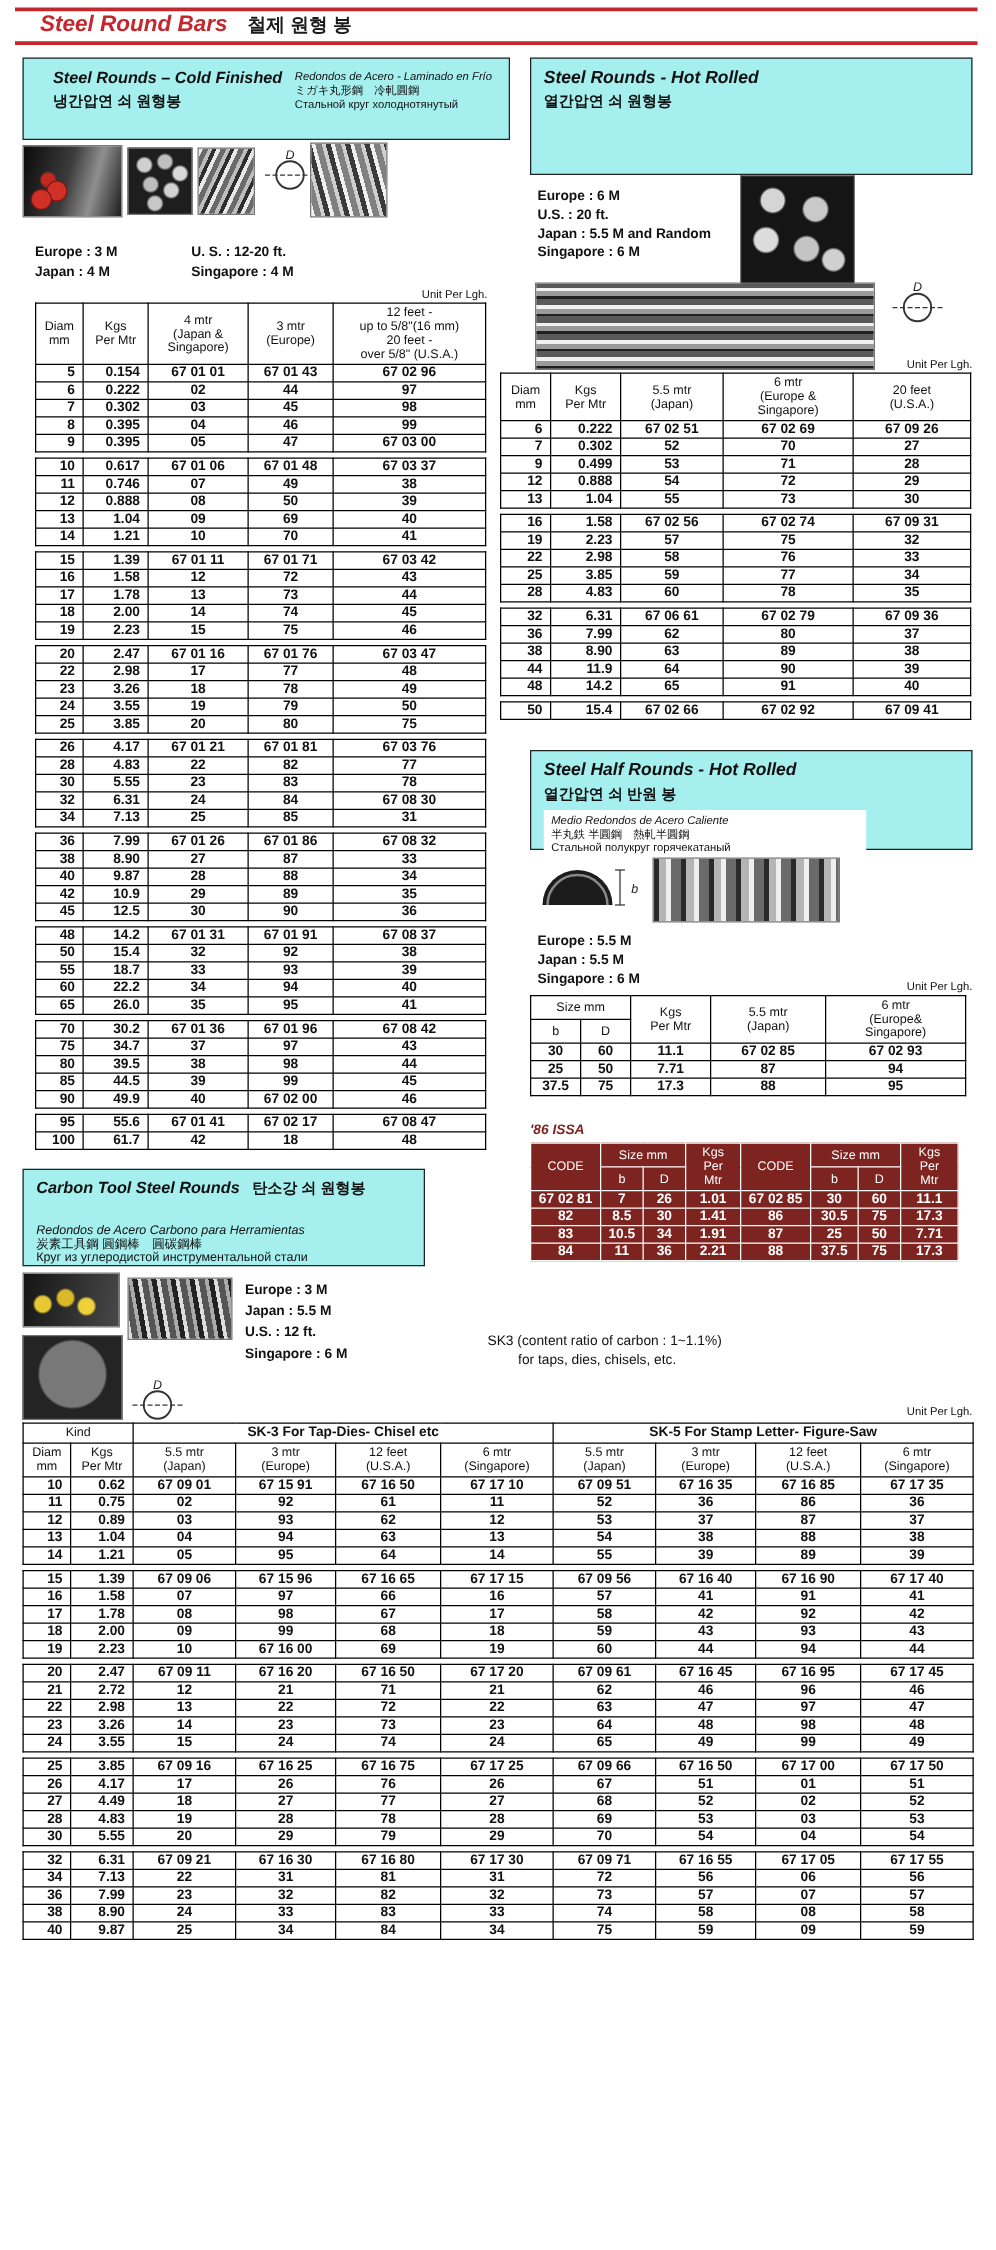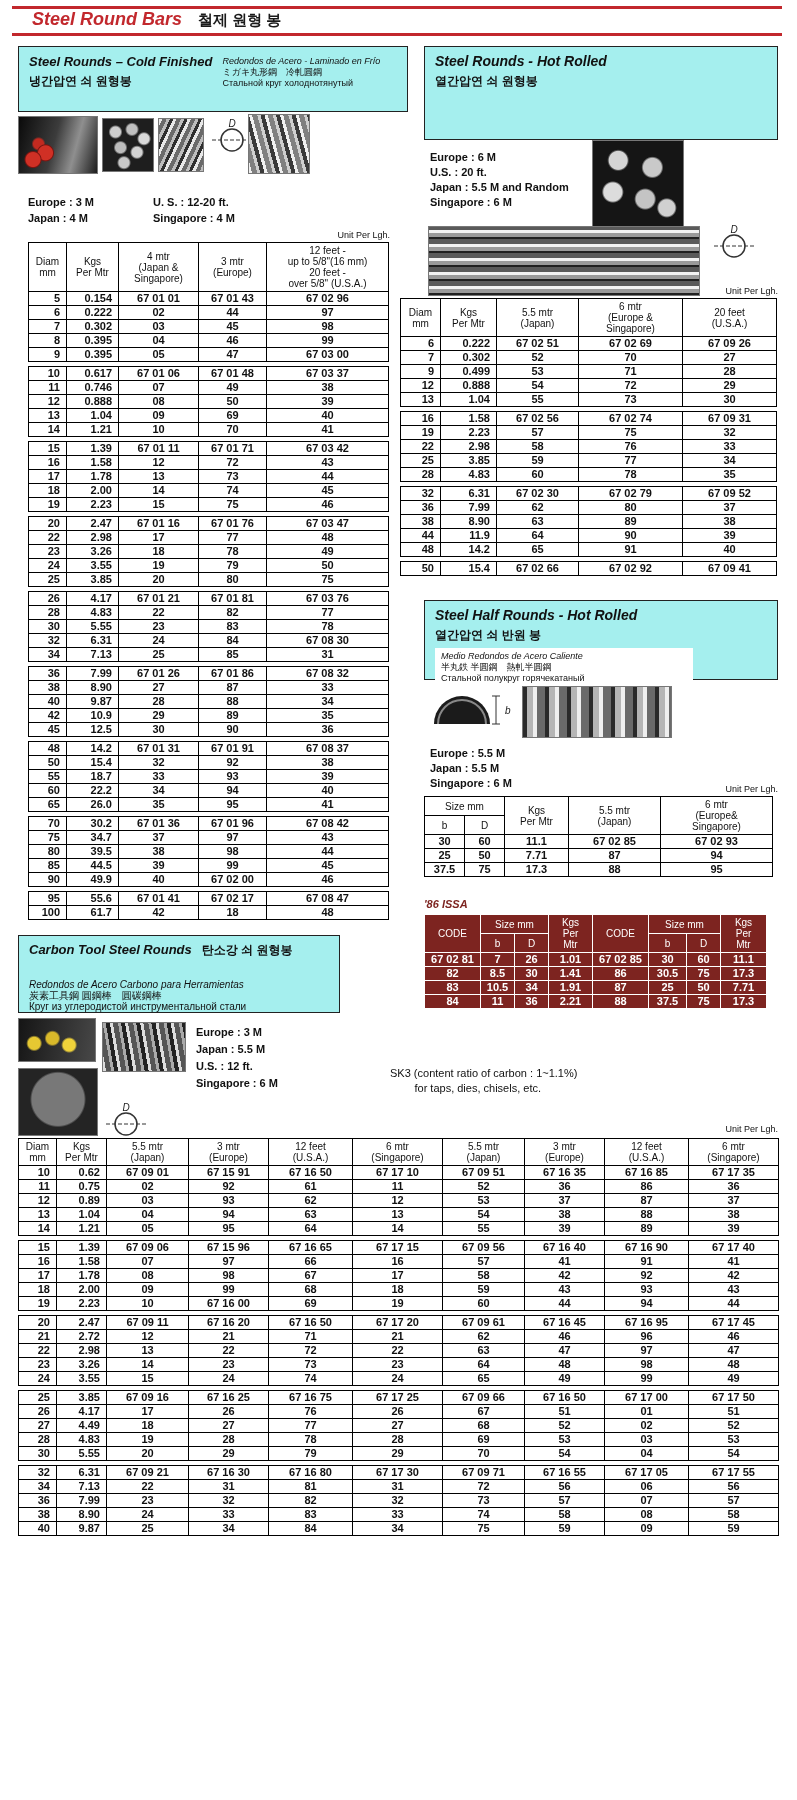--- a/index.html
+++ b/index.html
@@ -4,21 +4,21 @@
 <style>
   * { margin:0; padding:0; box-sizing:border-box; }
   body { background:#e9e9e9; font-family:"Liberation Sans", sans-serif; color:#111; }
   #page { position:relative; width:797px; height:1800px; margin:0 auto; background:#fff; overflow:hidden; }
   .abs { position:absolute; }
   .rule { background:#c2282d; height:3px; }
   .title-row { display:flex; gap:16px; align-items:baseline; }
   .t-en { font-size:18px; font-weight:bold; font-style:italic; color:#c2282d; }
   .t-ko { font-size:15px; font-weight:bold; color:#1a1a1a; }
 
-  .cyan-box { background:#a5efee; border:1px solid #222; }
+  .cyan-box { background:#a5efee; border:1px solid #222;justify-content:center; }
   .flexbox { display:flex; }
   .cb-left { flex:0 0 190px; padding:7px 10px; }
   .cb-right { font-size:9px; line-height:11px; padding-top:9px; }
   .box-title { font-size:13px; font-weight:bold; font-style:italic; white-space:nowrap; }
   .box-title.lg { font-size:14px; }
   .box-ko { font-size:12px; font-weight:bold; margin-top:4px; }
   .sub-es { font-style:italic; }
   .vert { padding:6px 10px; }
   .inner-white { background:#fff; width:258px; padding:3px 6px; font-size:9px; line-height:11px; margin-top:4px; }
 
@@ -585,23 +585,23 @@
           <td class="c2">60</td>
           <td class="c3">78</td>
           <td class="c4">35</td>
         </tr>
         <tr class="spacer">
           <td colspan="5"></td>
         </tr>
         <tr>
           <td class="c0">32</td>
           <td class="c1">6.31</td>
-          <td class="c2">67 02 30</td>
+          <td class="c2">67 06 61</td>
           <td class="c3">67 02 79</td>
-          <td class="c4">67 09 52</td>
+          <td class="c4">67 09 36</td>
         </tr>
         <tr>
           <td class="c0">36</td>
           <td class="c1">7.99</td>
           <td class="c2">62</td>
           <td class="c3">80</td>
           <td class="c4">37</td>
         </tr>
         <tr>
           <td class="c0">38</td>
@@ -837,20 +837,25 @@
         <col style="width:80px">
         <col style="width:84px">
         <col style="width:90px">
         <col style="width:82px">
         <col style="width:80px">
         <col style="width:84px">
         <col style="width:90px">
       </colgroup>
     <thead>
       <tr>
+        <th colspan="2">Kind</th>
+        <th colspan="4" class="skhdr">SK-3  For Tap-Dies- Chisel etc</th>
+        <th colspan="4" class="skhdr">SK-5  For Stamp Letter-  Figure-Saw</th>
+      </tr>
+      <tr>
         <th>Diam
 mm</th>
         <th>Kgs
 Per Mtr</th>
         <th>5.5 mtr
 (Japan)</th>
         <th>3 mtr
 (Europe)</th>
         <th>12 feet
 (U.S.A.)</th>

